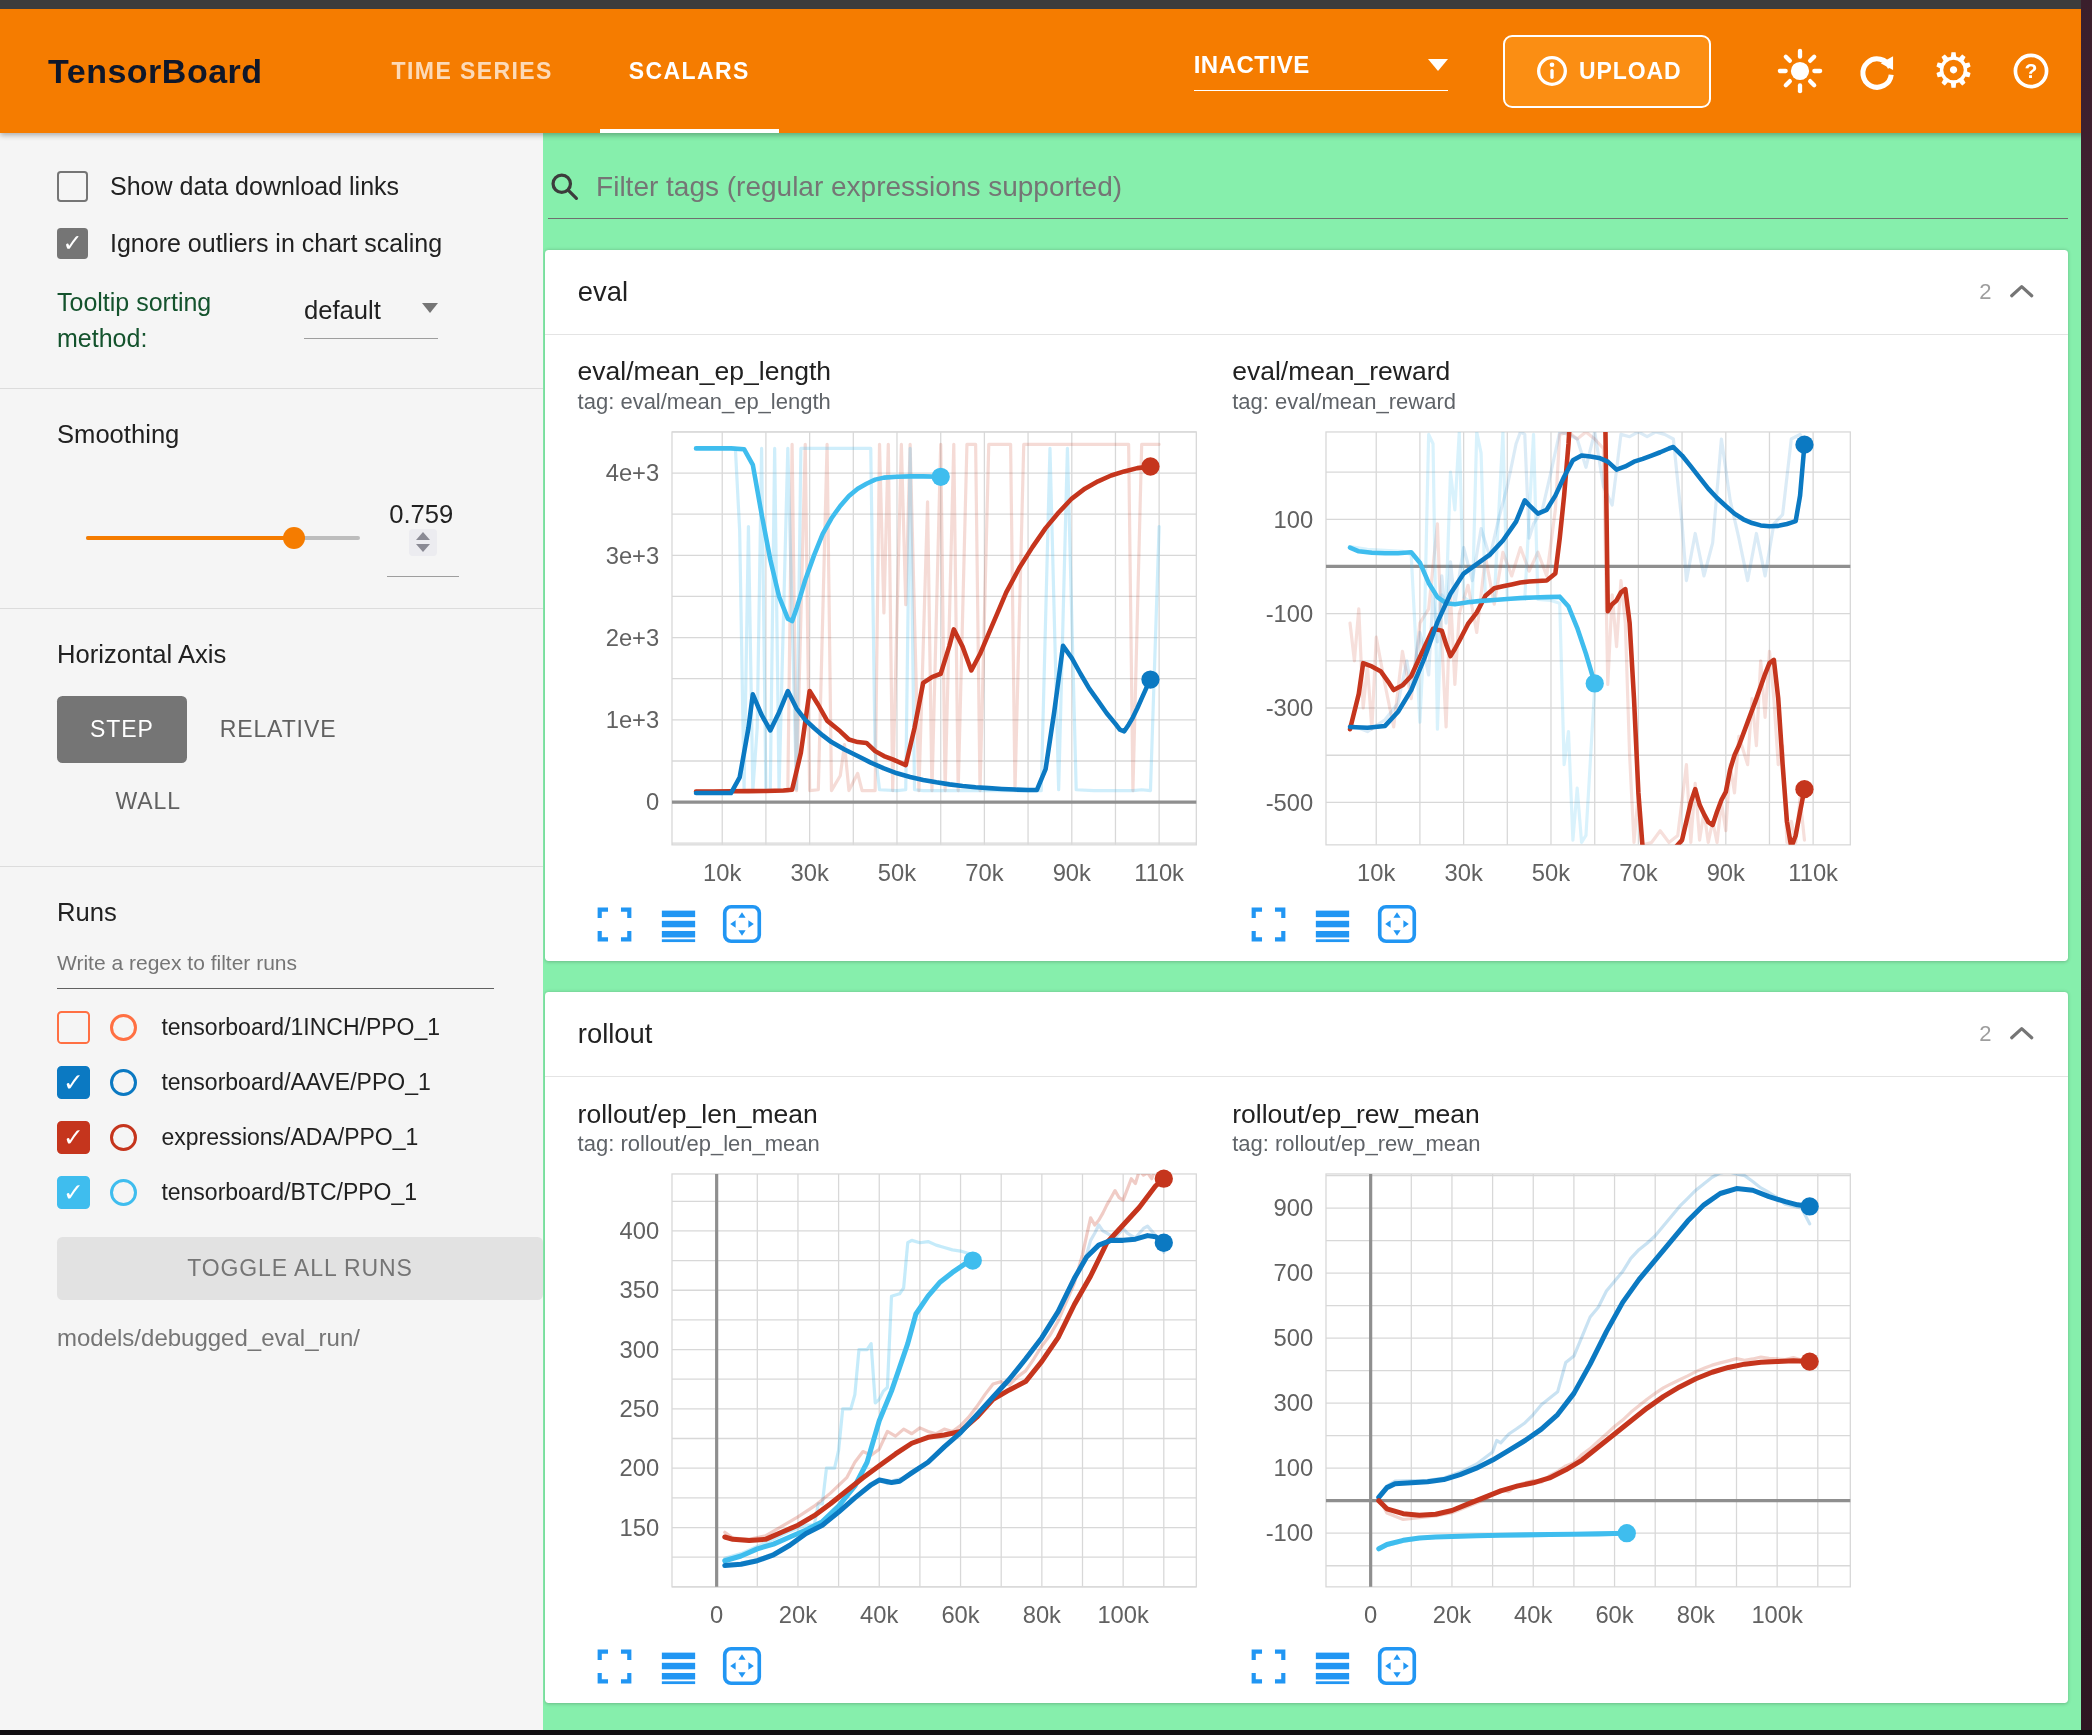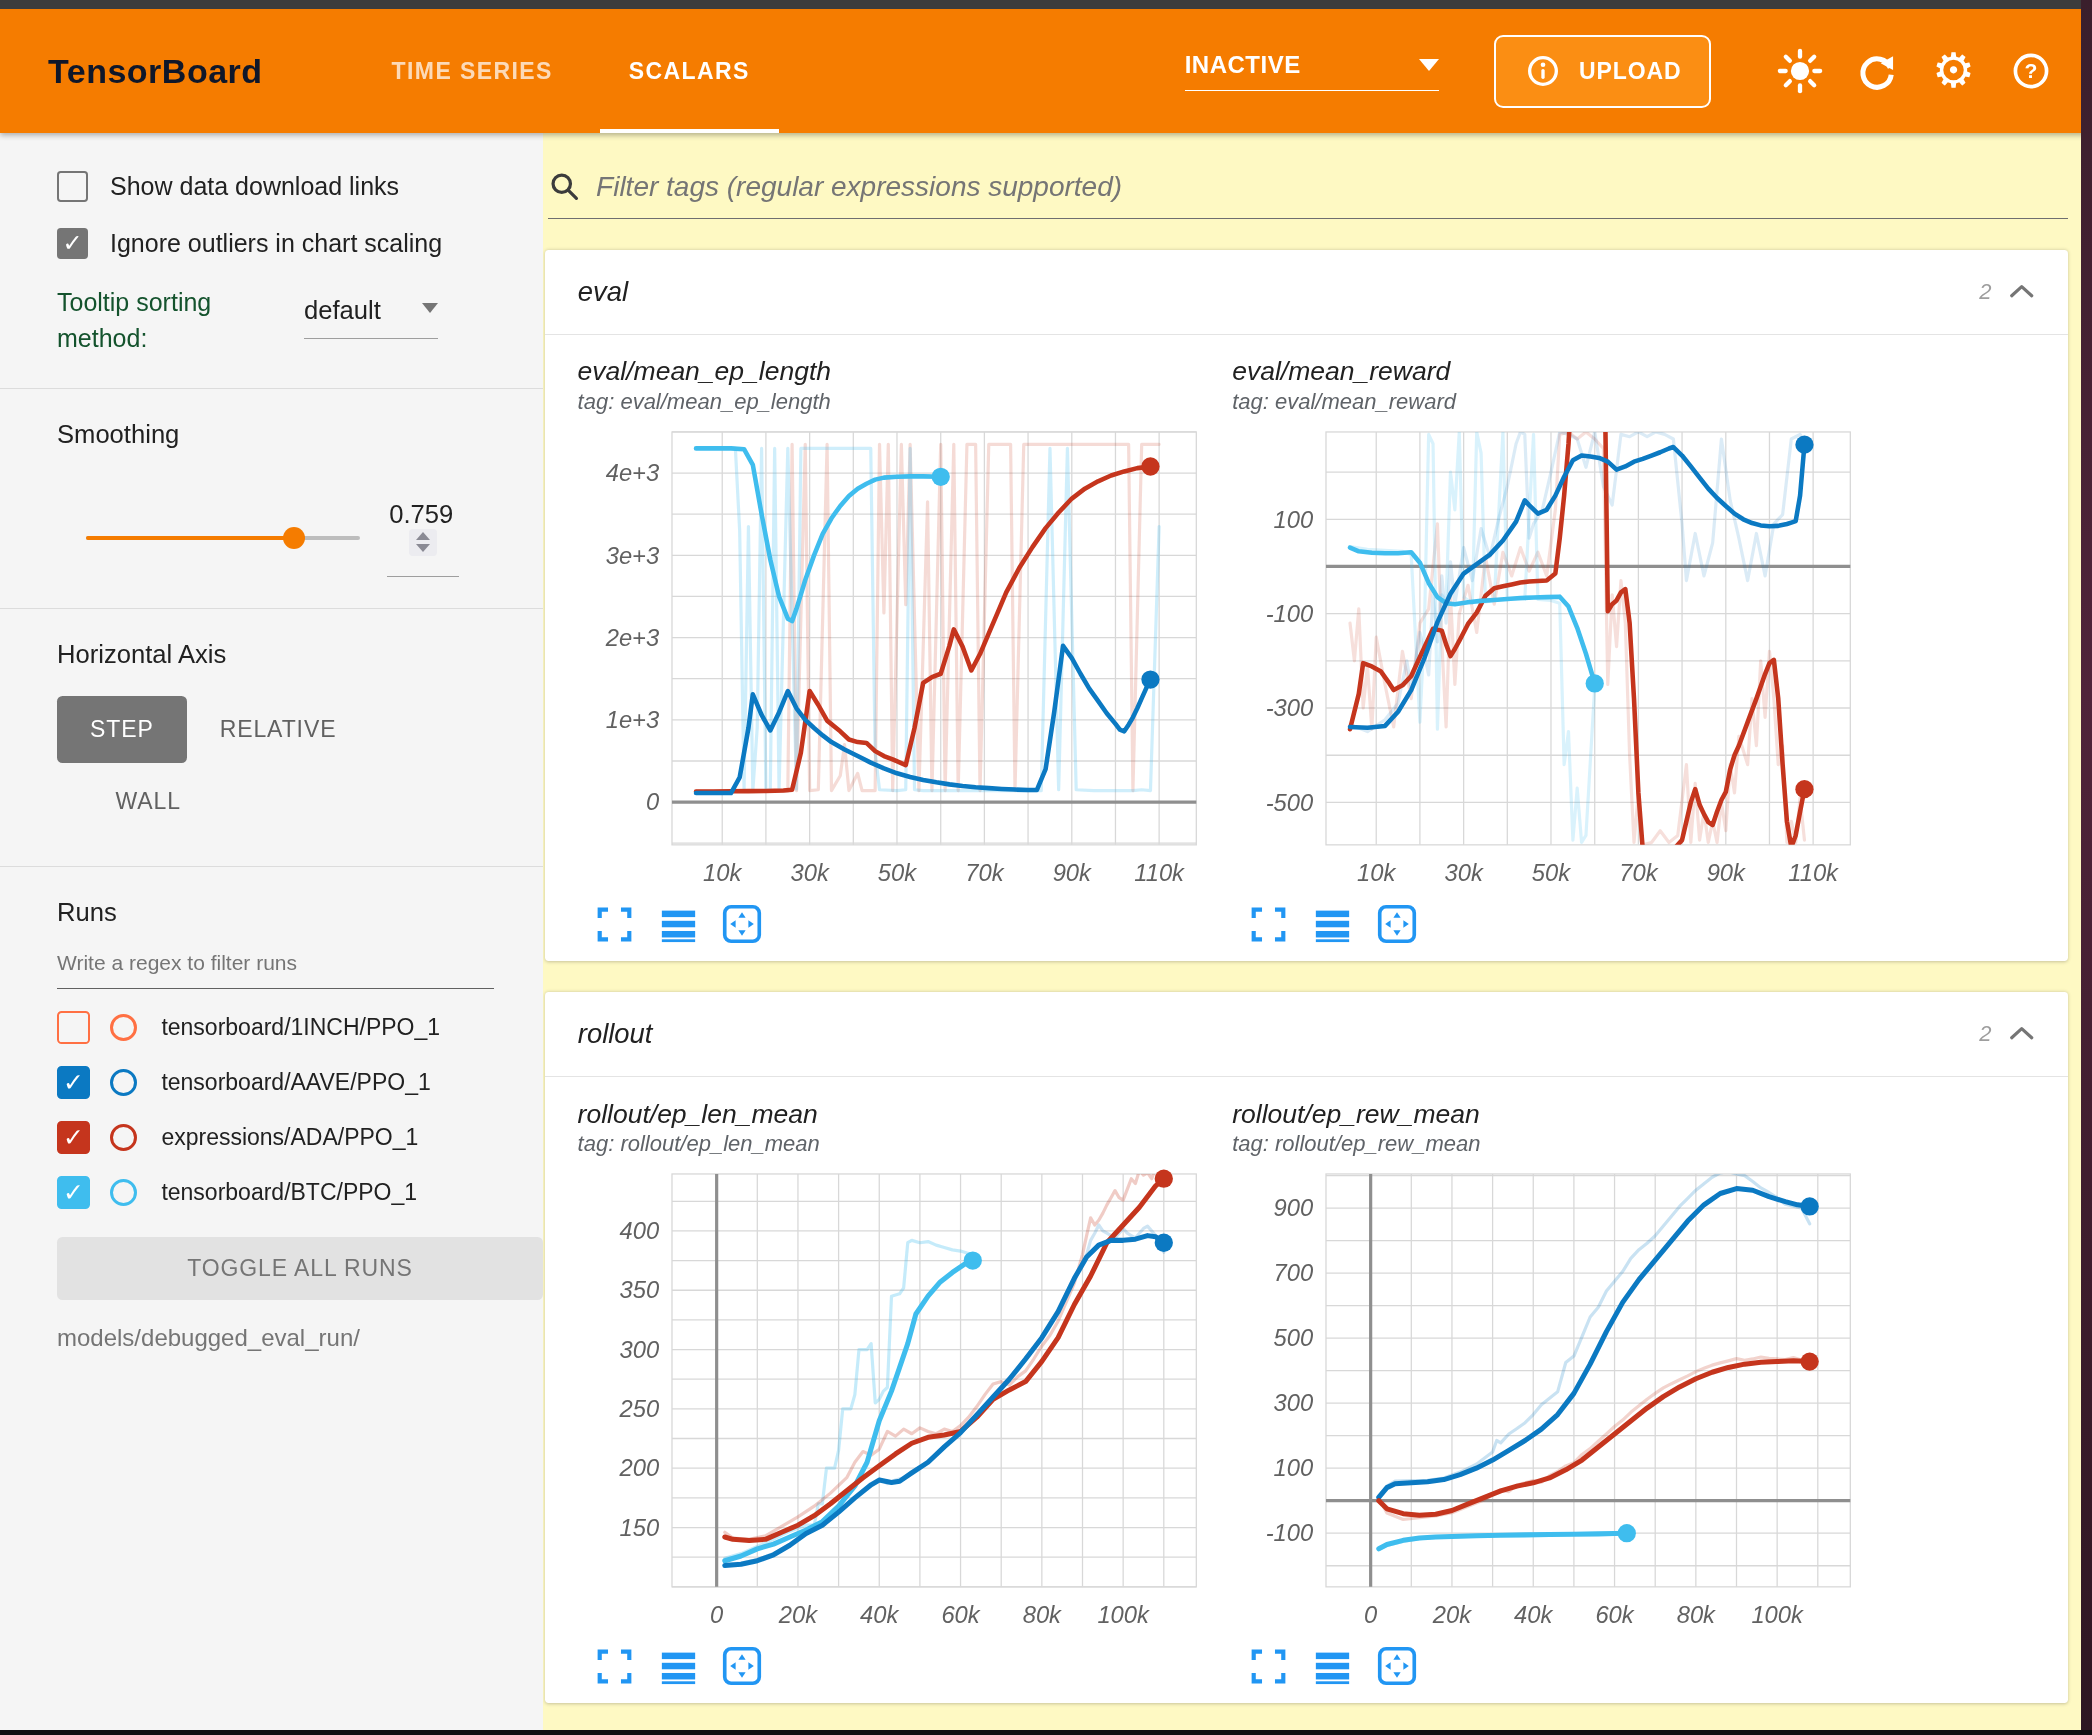--- a/index.html
+++ b/index.html
@@ -19,21 +19,21 @@
   .tabs { display:flex; height:100%; margin-left:91px; }
   .tab { position:relative; display:flex; align-items:center; padding:0 38px; font-size:23px; font-weight:700;
     color:rgba(255,255,255,.72); letter-spacing:1.4px; cursor:pointer; }
   .tab.active { color:#fff; }
   .tab.active::after { content:""; position:absolute; left:9.1px; right:9.1px; bottom:0; height:4.6px; background:#fff; }
   .header-right { margin-left:auto; display:flex; align-items:center; margin-right:33px; }
   .status-select { width:254px; display:flex; align-items:center; justify-content:space-between;
     border-bottom:1.8px solid #fff; padding-bottom:11px; margin-right:55px; cursor:pointer; }
   .status-select .val { color:#fff; font-size:24px; font-weight:700; letter-spacing:0.5px; }
   .caret-down-w { width:0; height:0; border-left:10px solid transparent; border-right:10px solid transparent; border-top:12px solid #fff; }
-  .upload-btn { display:flex; align-items:center; gap:16px; background:#fb8e13; border:2.7px solid #fff; border-radius:9.1px;
+  .upload-btn { display:flex; align-items:center; gap:7px; background:#fb8e13; border:2.7px solid #fff; border-radius:9.1px;
     padding:14.6px 27.4px; color:#fff; font-size:23px; font-weight:700; letter-spacing:0.9px; cursor:pointer; margin-right:40px; }
   .icon-btn { width:57px; height:57px; display:flex; align-items:center; justify-content:center; margin-left:20px; cursor:pointer; }
 
   
   .body-wrap { position:absolute; left:0; top:133px; width:2081px; height:1597px; display:flex; }
   aside { width:543px; min-width:543px; background:#f5f5f5; padding-top:38px; overflow:hidden; }
   .side-section { padding:0 0 31px 57px; }
   .divider { height:0.9px; background:#dcdcdc; margin:0; }
   .opt-row { display:flex; align-items:center; margin-bottom:25.6px; white-space:nowrap; }
   .cb { width:31px; height:31px; border-radius:3.7px; border:2.7px solid #757575; margin-right:22px; flex:none;
@@ -69,21 +69,21 @@
   .placeholder { color:#757575; font-size:21px; }
   .run-row { display:flex; align-items:center; margin-top:22px; cursor:pointer; }
   .run-cb { width:33px; height:33px; border-radius:4.6px; border:2.7px solid #999; flex:none; display:flex; align-items:center; justify-content:center; background:transparent; }
   .run-cb.on::after { content:"✓"; color:#fff; font-size:25px; font-weight:bold; }
   .run-ring { width:27.4px; height:27.4px; border-radius:50%; border:3.7px solid #999; margin-left:20px; flex:none; }
   .run-label { font-size:23px; color:#212121; margin-left:24px; white-space:nowrap; }
   .toggle-all { margin-top:27.4px; width:486px; background:#e2e2e2; border:none; border-radius:5.5px; padding:18.3px 0;
     font-family:inherit; font-size:23px; letter-spacing:0.9px; color:#757575; cursor:pointer; }
   .base-path { margin-top:24px; font-size:24px; color:#757575; }
 
-  main { flex:1; background:#fef9c3; padding:0 12.8px 0 1.8px; overflow:hidden;font-style:italic; }
+  main { flex:1; background:#86efac; padding:0 12.8px 0 1.8px; overflow:hidden; }
   .filter-row { position:relative; margin:37px 0 0 3.7px; padding-bottom:14.6px; border-bottom:1.8px solid #6f6f6f; display:flex; align-items:center; }
   .filter-row .ph { font-size:28px; color:#757575; margin-left:14.6px; }
   .card { background:#fff; border-radius:3.7px; box-shadow:0 0.9px 3.7px rgba(0,0,0,.22); margin-top:31px; }
   .card-head { display:flex; align-items:center; height:84px; padding:0 33px; cursor:pointer; }
   .card-name { font-size:27.4px; color:#212121; }
   .card-count { margin-left:auto; font-size:22px; color:#9e9e9e; margin-right:16.4px; }
   .card-body { border-top:0.9px solid #e4e4e4; padding:12.8px 0 16.4px 31px; display:flex; gap:14.6px; }
   .chart { width:640px; }
   .chart-title { font-size:26.5px; color:#212121; margin:9.1px 0 1.8px 1.8px; }
   .chart-tag { font-size:22px; color:#5f6368; margin:1.8px 0 5.5px 1.8px; }

